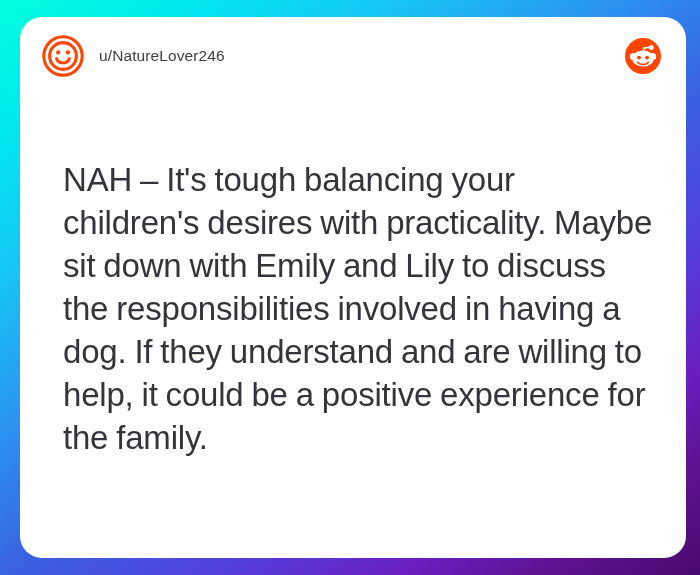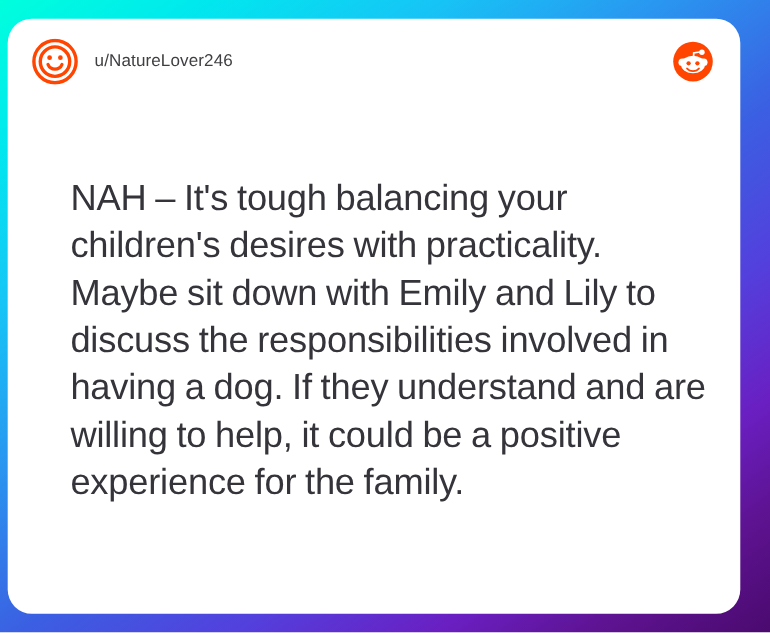--- a/index.html
+++ b/index.html
@@ -25,21 +25,21 @@
         #3b5fe2 55%,
         #5340dd 68%,
         #6a1fc2 80%,
         #5d128f 90%,
         #4a0a6e 100%);
     box-sizing: border-box;
   }
 
   #card {
     position: absolute;
-    left: 7px;
+    left: 20px;
     top: 17px;
     width: 666px;
     height: 541px;
     background: #ffffff;
     border-radius: 22px;
     box-sizing: border-box;
     overflow: hidden;
   }
 
   #card-header {
@@ -80,21 +80,21 @@
     flex: 0 0 auto;
     display: block;
   }
 
   #card-body {
     position: absolute;
     left: 0;
     top: 78px;
     right: 0;
     bottom: 0;
-    padding: 63px 30px 0 57px;
+    padding: 63px 30px 0 43px;
     box-sizing: border-box;
   }
 
   #body-text {
     font-size: 33px;
     line-height: 43px;
     color: #34343a;
     letter-spacing: -0.2px;
     font-weight: 400;
     font-family: "Liberation Sans", sans-serif;

